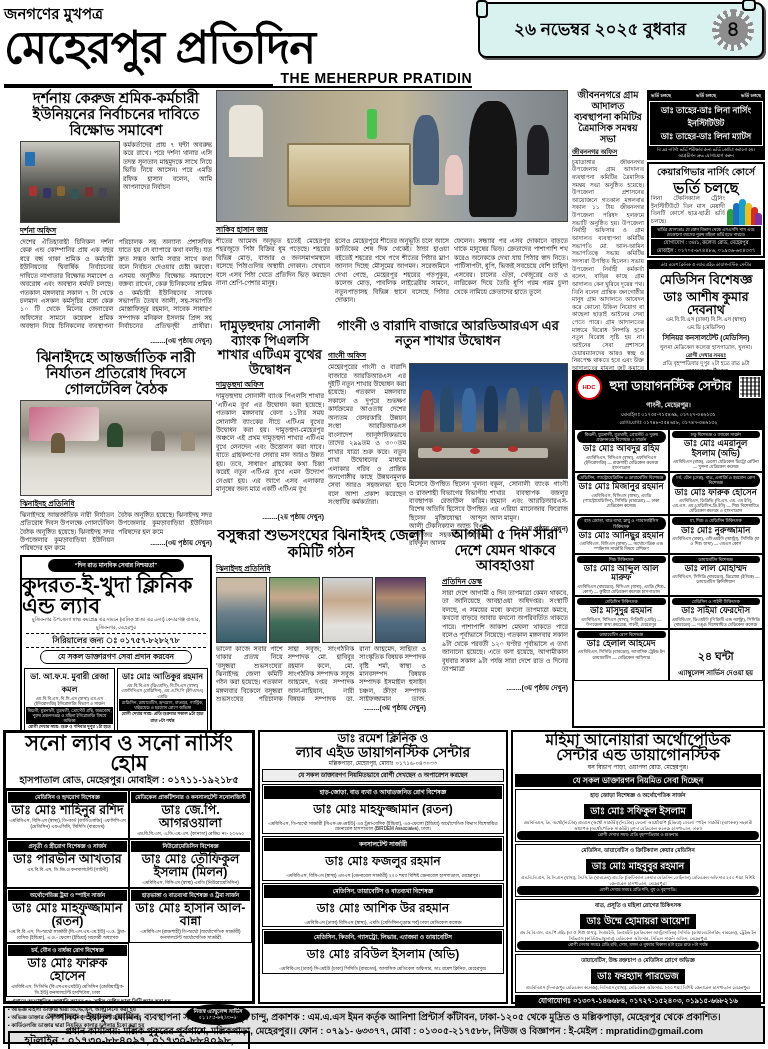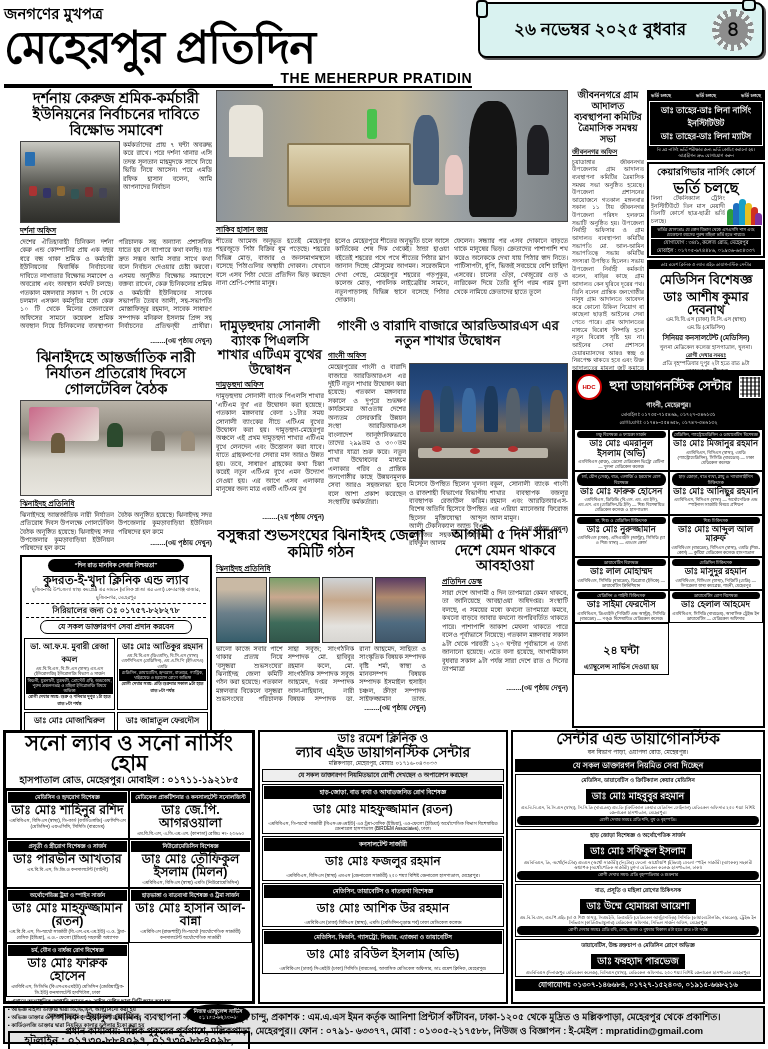--- a/index.html
+++ b/index.html
@@ -148,21 +148,21 @@
           <div class="tiny" style="flex:1;">ঝিনাইদহে আন্তর্জাতিক নারী নির্যাতন প্রতিরোধ দিবস উপলক্ষে গোলটেবিল বৈঠক অনুষ্ঠিত হয়েছে। ঝিনাইদহ সদর উপজেলার কুমড়াবাড়িয়া ইউনিয়ন পরিষদের হল রুমে</div>
           <div style="flex:1;">
             <div class="tiny">বৈঠক অনুষ্ঠিত হয়েছে। ঝিনাইদহ সদর উপজেলার কুমড়াবাড়িয়া ইউনিয়ন পরিষদের হল রুমে</div>
             <div class="more">........(৩য় পৃষ্ঠায় দেখুন)</div>
           </div>
         </div>
       </div>
 
       <div class="adbox" style="margin-top:2px;flex:1;">
         <div class="revbar pill" style="font-size:6px;margin:2px 26px;padding:1px 0;">“দিন রাত মানবিক সেবার নিশ্চয়তা”</div>
-        <div style="font-size:12px;font-weight:bold;text-align:center;line-height:1;">কুদরত-ই-খুদা ক্লিনিক এন্ড ল্যাব</div>
+        <div style="font-size:21px;font-weight:bold;line-height:1;">কুদরত-ই-খুদা ক্লিনিক এন্ড ল্যাব</div>
         <div style="font-size:4.8px;text-align:center;">মুজিবনগর উপজেলা স্বাস্থ্য কমপ্লেক্স এর সামনে (মালিক প্লাজা এর তলা) কেদারগঞ্জ বাজার, মুজিবনগর, মেহেরপুর</div>
         <div style="font-size:8px;font-weight:bold;text-align:center;border-top:1px dashed #000;border-bottom:1px dashed #000;margin:1px 4px;">সিরিয়ালের জন্য ঃ ০১৭৫৭-৮২৮২৭৮</div>
         <div class="pill" style="border:1.2px solid #000;font-size:7.5px;margin:2px 18px;">যে সকল ডাক্তারগণ সেবা প্রদান করবেন</div>
         <div class="kd-grid">
           <div class="kd-cell">
             <div class="kd-name">ডা. আ.ফ.ম. মুবারী রেজা কমল</div>
             <div class="kd-deg">এম.বি.বি.এস, বি.সি.এস (স্বাস্থ্য) এম.এস (ইউরোলজি) ইউরোলজি বিভাগ ও সার্জন</div>
             <div class="kd-bar">কিডনী, মুত্রনালী, মুত্রথলী, প্রোস্টেট গ্রন্থি, অন্ডকোষ, পুরুষ প্রজননতন্ত্র ও মহিলা ইউরোলজি বিষয়ে অভিজ্ঞ</div>
             <div class="kd-time">রোগী দেখার সময়: শুক্র ও শনিবার দুপুর ১টা হতে রাত ৮টা পর্যন্ত</div>
           </div>
@@ -346,20 +346,25 @@
             <div class="hdc-logo">HDC</div>
             <div style="flex:1;font-size:12.5px;font-weight:bold;">হুদা ডায়াগনস্টিক সেন্টার</div>
             <div class="qr"></div>
           </div>
           <div style="font-size:6.5px;font-weight:bold;">গাংনী, মেহেরপুর।</div>
           <div style="font-size:4.8px;">মোবাইলঃ ০১৭৩৫-৭১৫৪৬৯, ০১৭২৭-৩৪৬১৩১</div>
           <div style="font-size:4.8px;">যোগাযোগঃ ০১৭৪৮-৫৫৪৬৫৮, ০১৭৪৭-৩৪৬১৩২</div>
         </div>
         <div class="hd-grid">
           <div class="hd-cell">
+              <div class="hd-spec">কিডনী, মুত্রনালী, মুত্রথলী, প্রোস্টেট ও পুরুষ প্রজননতন্ত্র বিশেষজ্ঞ ও সার্জন</div>
+              <div class="hd-name">ডাঃ মোঃ আবদুর রহিম</div>
+              <div class="hd-sub">এমবিবিএস, বিসিএস (স্বাস্থ্য), এফসিপিএস (ইউরোলজি) — রাজশাহী মেডিকেল কলেজ হাসপাতাল</div>
+            </div>
+          <div class="hd-cell">
               <div class="hd-spec">চক্ষু বিশেষজ্ঞ ও ফ্যাকো সার্জন</div>
               <div class="hd-name">ডাঃ মোঃ এমরানুল ইসলাম (অভি)</div>
               <div class="hd-sub">এমবিবিএস (রাজ), ডেলো মেডিকেল ভিট্রো রেটিনা — খুলনা মেডিকেল কলেজ</div>
             </div>
           <div class="hd-cell">
               <div class="hd-spec">মেডিসিন, গ্যাস্ট্রোমেডিসিন ও ডায়াবেটিস বিশেষজ্ঞ</div>
               <div class="hd-name">ডাঃ মোঃ মিজানুর রহমান</div>
               <div class="hd-sub">এমবিবিএস, বিসিএস (স্বাস্থ্য), এমডি (গ্যাস্ট্রোমেডিসিন), সিসিডি (বারডেম) — ঢাকা মেডিকেল কলেজ</div>
             </div>
           <div class="hd-cell">
@@ -486,36 +491,37 @@
           <div class="rm-deg">এমবিবিএস (ঢাকা) বিসিএস (স্বাস্থ্য), এমডি (মেডিসিন-চূড়ান্ত পর্ব) ঢাকা মেডিকেল কলেজ</div>
         </div>
       <div class="rm-cell">
           <div class="rm-spec">মেডিসিন, কিডনি, গ্যাসট্রো, লিভার, এ্যাজমা ও ডায়াবেটিস</div>
           <div class="rm-name">ডাঃ মোঃ রবিউল ইসলাম (অভি)</div>
           <div class="rm-deg">এমবিবিএস (ঢাকা) সিএমইউ (ঢাকা) সিসিডি (বারডেম), আবাসিক মেডিকেল অফিসার, ডাঃ রমেশ ক্লিনিক, মেহেরপুর।</div>
         </div>
     </div>
 
     <div class="adbox" style="flex:1;">
+      <div style="font-size:15.5px;font-weight:bold;text-align:center;line-height:.95;margin-top:1px;">মহিমা আনোয়ারা অর্থোপেডিক</div>
       <div style="font-size:15.5px;font-weight:bold;text-align:center;line-height:.95;">সেন্টার এন্ড ডায়াগোনস্টিক</div>
       <div style="font-size:6px;text-align:center;">বন বিভাগ পাড়া, ওয়াপদা রোড, মেহেরপুর।</div>
       <div class="revbar" style="font-size:8px;font-weight:bold;margin:1px 2px;">যে সকল ডাক্তারগন নিয়মিত সেবা দিচ্ছেন</div>
+      <div class="mh-cell">
+        <div class="mh-spec">হাড় জোড়া বিশেষজ্ঞ ও অর্থোপেডিক সার্জন</div>
+        <div><span class="mh-name">ডাঃ মোঃ সফিকুল ইসলাম</span></div>
+        <div class="mh-deg">এমবিবিএস, ডি, অর্থো(নিটোর) এমএস (অর্থো সার্জারী) (নিটোর) ফেলো আর্থ্রোস্কপি (ইন্ডিয়া) ফেলো স্পাইন সার্জারী (ব্যাংকক) সহকারী অধ্যাপক (অর্থোপেডিক সার্জারী) মুগদা মেডিকেল কলেজ হাসপাতাল, ঢাকা।</div>
+        <div class="mh-time">রোগী দেখার সময়: প্রতি বৃহস্পতিবার ও শুক্রবার</div>
+      </div>
       <div class="mh-cell">
         <div class="mh-spec">মেডিসিন, ডায়াবেটিস ও ক্রিটিক্যাল কেয়ার মেডিসিন</div>
         <div><span class="mh-name">ডাঃ মোঃ মাহবুবুর রহমান</span></div>
         <div class="mh-deg">এম.বি.বি.এস, বি.সি.এস (স্বাস্থ্য), সি.সি.ডি (বারডেম) এম.ডি (ক্রিটিক্যাল কেয়ার মেডিসিন -ফাইনাল) মেডিকেল অফিসার ২৫০ শয্যা বিশিষ্ট জেনারেল হাসপাতাল, মেহেরপুর।</div>
         <div class="mh-time">রোগী দেখার সময়ঃ প্রতি শনি, বুধ ও বৃহস্পতি।</div>
       </div>
       <div class="mh-cell">
-        <div class="mh-spec">হাড় জোড়া বিশেষজ্ঞ ও অর্থোপেডিক সার্জন</div>
-        <div><span class="mh-name">ডাঃ মোঃ সফিকুল ইসলাম</span></div>
-        <div class="mh-deg">এমবিবিএস, ডি, অর্থো(নিটোর) এমএস (অর্থো সার্জারী) (নিটোর) ফেলো আর্থ্রোস্কপি (ইন্ডিয়া) ফেলো স্পাইন সার্জারী (ব্যাংকক) সহকারী অধ্যাপক (অর্থোপেডিক সার্জারী) মুগদা মেডিকেল কলেজ হাসপাতাল, ঢাকা।</div>
-        <div class="mh-time">রোগী দেখার সময়: প্রতি বৃহস্পতিবার ও শুক্রবার</div>
-      </div>
-      <div class="mh-cell">
         <div class="mh-spec">বাত, প্রসূতি ও মহিলা রোগের চিকিৎসক</div>
         <div><span class="mh-name">ডাঃ উম্মে হোমায়রা আয়েশা</span></div>
         <div class="mh-deg">এম.বি.বি.এস, এম.পি.এইচ (মা ও শিশু স্বাস্থ্য), সিএমইউ, ডিএমইউ (মেডিকেল আল্ট্রাসাউন্ড) সিসিডি (ডায়াবেটোলজি, বারডেম), ট্রেইন্ড ইন সিভিএস (কার্ডিওভাস্কুলার) মেডিকেল অফিসার, সিভিল সার্জন অফিস, মেহেরপুর।</div>
         <div class="mh-time">রোগী দেখার সময়ঃ প্রতি রবি, সোম, মঙ্গল ও বুধবার বিকাল ৪টা হতে রাত ৮টা পর্যন্ত</div>
       </div>
       <div class="mh-cell">
         <div class="mh-spec">ডায়াবেটিস, উচ্চ রক্তচাপ ও মেডিসিন রোগে অভিজ্ঞ</div>
         <div><span class="mh-name">ডাঃ ফরহ্যাদ পারভেজ</span></div>
         <div class="mh-deg">এমবিবিএস (দিনাজপুর মেডিকেল কলেজ), বিসিএস (স্বাস্থ্য), মেডিকেল অফিসার- ২৫০ শয্যা বিশিষ্ট জেনারেল হাসপাতাল মেহেরপুর।</div>
       </div>

